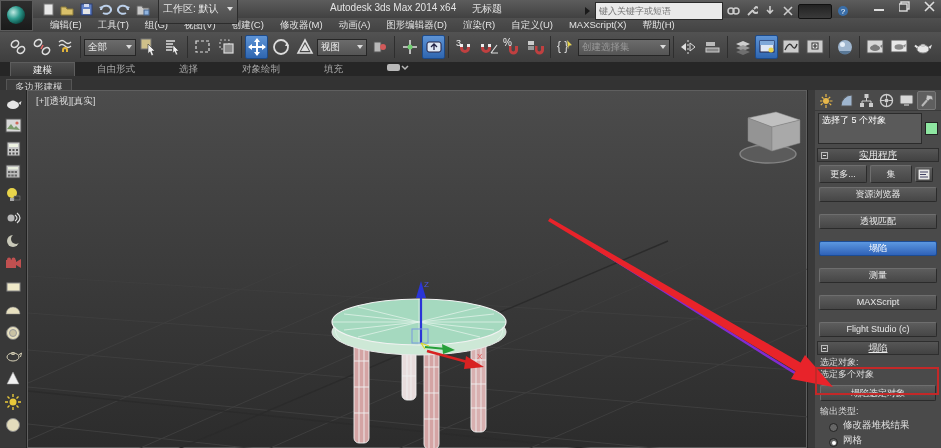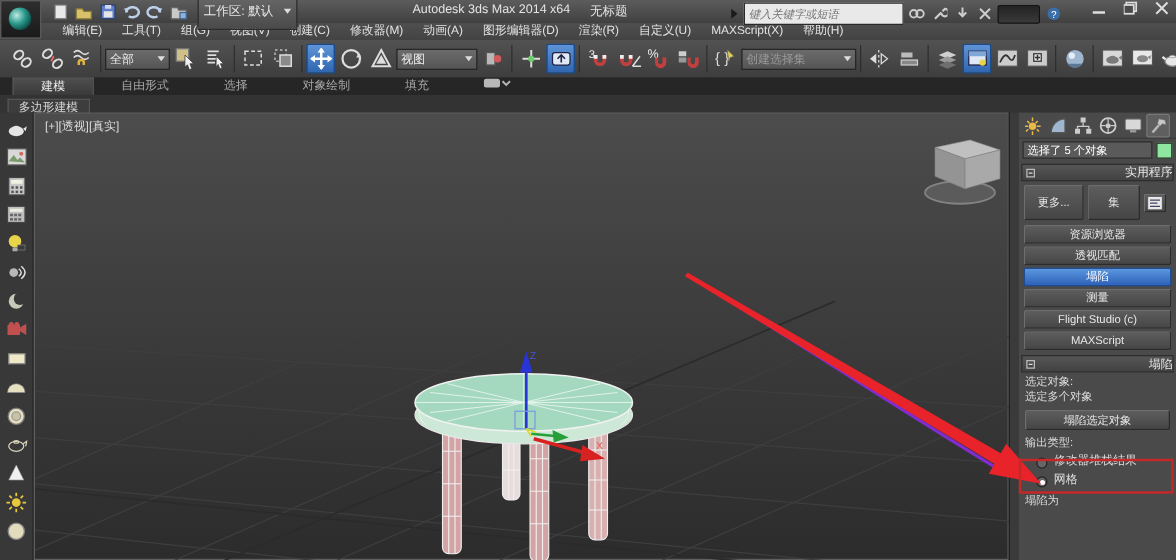--- a/index.html
+++ b/index.html
@@ -14,21 +14,21 @@
     background:linear-gradient(#2e2e2e,#1a1a1a); border:1px solid #5a5a5a; z-index:7; }
   #logo .swirl { position:absolute; left:6px; top:5px; width:18px; height:18px; border-radius:50%;
     background:radial-gradient(circle at 35% 35%, #bfe9e2 0%, #2e9c8f 40%, #0c4e46 75%, #06332d 100%); }
   .qat { display:flex; align-items:center; gap:3px; margin-left:40px; }
   .qat .tico { width:16px; height:14px; display:flex; align-items:center; justify-content:center; }
   .ws-box { display:flex; align-items:center; gap:4px; border:1px solid #2c2c2c;
     background:linear-gradient(#6a6a6a,#4a4a4a); height:30px; padding:0 4px; margin-left:4px; color:#e8e8e8; }
   #app-title { position:absolute; left:330px; top:2px; color:#e4e4e4; font-size:10px; }
   #doc-title { position:absolute; left:472px; top:2px; color:#e4e4e4; font-size:10px; }
   #search-wrap { position:absolute; left:584px; top:2px; display:flex; align-items:center; gap:3px; }
-  #search-input { width:128px; height:18px; font-size:9px; font-style:italic; color:#888;
+  #search-input { width:128px; height:18px; font-size:9px; color:#888;
     border:1px solid #2a2a2a; background:#e9e9e9; padding:0 3px; }
   .ic-btn { width:15px; height:13px; display:flex; align-items:center; justify-content:center; }
   #infocenter-pill { width:34px; height:15px; background:linear-gradient(#222,#3a3a3a);
     border:1px solid #111; border-radius:2px; }
   #win-controls { position:absolute; right:6px; top:1px; display:flex; gap:14px; align-items:center; }
   #win-controls svg { display:block; }
 
   
   #menubar { position:absolute; left:0; top:18px; width:941px; height:14px;
     background:linear-gradient(#4f4f4f,#434343); display:flex; align-items:flex-start;
@@ -68,36 +68,36 @@
   
   #panel-strip { position:absolute; left:807px; top:90px; width:8px; height:358px; background:#3a3a3a; border-left:1px solid #222; }
 
   
   #cmd-panel { position:absolute; left:815px; top:90px; width:126px; height:358px; background:#4a4a4a;
     font-size:9.5px; color:#e0e0e0; overflow:hidden; }
   #cp-tabs { display:flex; height:21px; align-items:center; padding:0 2px; gap:1px; border-bottom:1px solid #3a3a3a; }
   .cp-tab { width:19px; height:19px; display:flex; align-items:center; justify-content:center; border-radius:2px; }
   .cp-tab.active { background:#5f5f5f; border:1px solid #777; }
   #name-row { display:flex; align-items:center; gap:3px; padding:2px 3px; }
-  #sel-status { flex:1; height:14px; line-height:13px; background:#5a5a5a; border:1px solid #2b2b2b;
+  #sel-status { flex:1; height:31px; line-height:13px; background:#5a5a5a; border:1px solid #2b2b2b;
     color:#fff; padding:0 3px; font-size:9px; white-space:nowrap; overflow:hidden; }
   #color-swatch { width:13px; height:13px; background:#8ee6a1; border:1px solid #222; }
   .rollout-hd { height:14px; margin:2px 2px 1px 2px; background:linear-gradient(#565656,#424242);
     border:1px solid #2e2e2e; display:flex; align-items:center; position:relative; }
   .rollout-hd .minus { position:absolute; left:3px; width:7px; height:7px; border:1px solid #bbb; display:flex; align-items:center; justify-content:center; }
   .rollout-hd .minus i { display:block; width:3px; height:1px; background:#ddd; }
-  .rollout-hd .tt { width:100%; text-align:right; font-size:9.5px; color:#e8e8e8; }
+  .rollout-hd .tt { width:100%; text-align:center; font-size:9.5px; color:#e8e8e8;text-decoration:underline; }
   .util-btnrow { display:flex; gap:3px; padding:2px 4px; align-items:center; }
   .btn { background:linear-gradient(#5d5d5d,#464646); border:1px solid #2b2b2b;
     border-top-color:#6e6e6e; border-left-color:#6e6e6e; border-radius:2px;
     color:#e8e8e8; font-size:9px; text-align:center; }
-  .btn.sm { height:28px; line-height:13px; }
+  .btn.sm { height:18px; line-height:13px; }
   #more-btn { width:48px; } #sets-btn { width:42px; }
   #setsopen-btn { width:18px; height:15px; display:flex; align-items:center; justify-content:center; }
-  .ulist { display:flex; flex-direction:column; gap:2px; padding:2px 4px; }
+  .ulist { display:flex; flex-direction:column; gap:12px; padding:2px 4px; }
   .ubtn { height:15px; line-height:13px; }
   .ubtn.active { background:linear-gradient(#5b97e0,#2f62b8); border-color:#1c4c94; color:#fff; }
   .cp-label { padding:1px 5px 0 5px; color:#ddd; font-size:9px; line-height:11px; }
   #collapse-btn-wrap { margin:3px 3px 2px 3px; padding:2px; }
   #collapse-btn { width:100%; height:16px; line-height:14px; }
   .radio-row { display:flex; align-items:flex-end; gap:5px; padding:2px 0 0 14px; }
   .radio { width:9px; height:9px; border-radius:50%; border:1px solid #222; background:#666;
     display:flex; align-items:center; justify-content:center; }
   .radio .dot { width:4px; height:4px; border-radius:50%; background:#fff; }
 
@@ -284,21 +284,21 @@
         <circle cx="9" cy="9" r="7" fill="none" stroke="#ddd" stroke-width="1.8"></circle>
         <path d="M15 4 l2 4 l-4 0 z" fill="#ddd"></path>
       </svg>
     </span>
   <span class="tbtn">
       <svg width="18" height="18">
         <path d="M9 2 L16 15 L2 15 Z" fill="none" stroke="#ddd" stroke-width="1.6"></path>
         <path d="M9 6 L13 13 L5 13 Z" fill="#ddd"></path>
       </svg>
     </span>
-  <span class="tb-select" style="width:65px">
+  <span class="tb-select" style="width:50px">
     <span>视图</span>
     <span class="caret"></span>
   </span>
   <span class="tbtn">
       <svg width="18" height="18">
         <rect x="3" y="4" width="7" height="10" fill="#b8b8b8" stroke="#555"></rect>
         <circle cx="12" cy="9" r="3" fill="#d25a5a"></circle>
       </svg>
     </span>
   <span class="tsep"></span>
@@ -699,22 +699,22 @@
           <path d="M2 3 h8 M2 5.5 h6 M2 8 h8" stroke="#446" stroke-width="1"></path>
         </svg>
       </button>
   </div>
 
   <div class="ulist">
     <button class="btn ubtn">资源浏览器</button>
     <button class="btn ubtn">透视匹配</button>
     <button class="btn ubtn active">塌陷</button>
     <button class="btn ubtn">测量</button>
+    <button class="btn ubtn">MAXScript</button>
     <button class="btn ubtn">Flight Studio (c)</button>
-    <button class="btn ubtn">MAXScript</button>
   </div>
 
   <div class="rollout-hd">
     <span class="minus">
         <i></i>
       </span>
     <span class="tt">塌陷</span>
   </div>
 
   <div class="cp-label">选定对象:</div>

